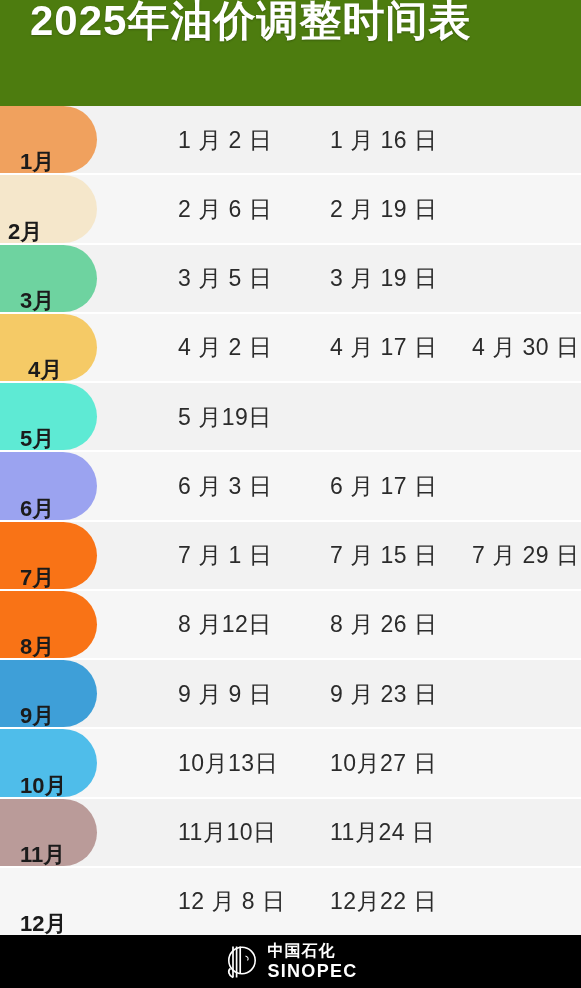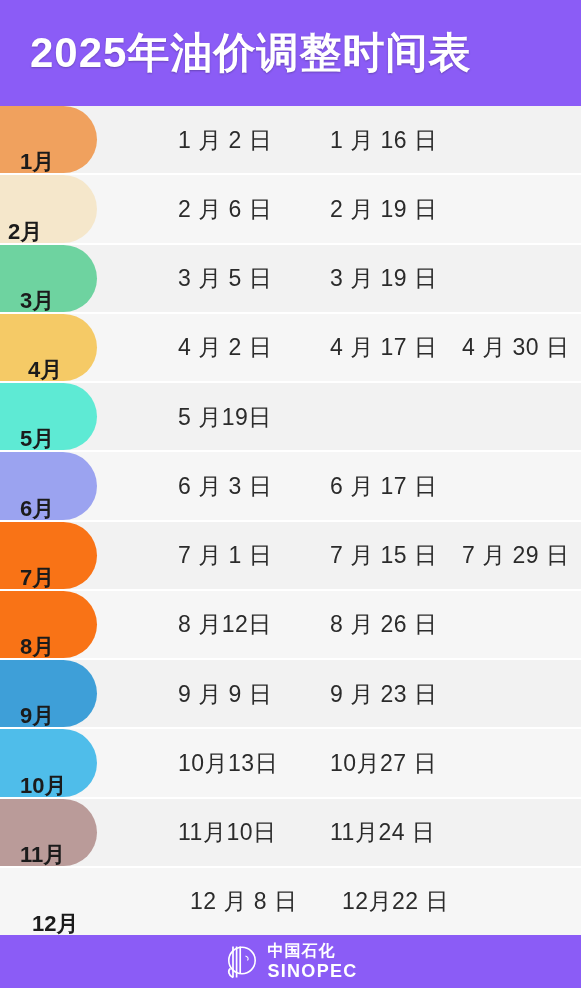--- a/index.html
+++ b/index.html
@@ -20,23 +20,23 @@
     height: 988px;
     background: #f2f2f2;
     display: flex;
     flex-direction: column;
   }
 
   
   .header {
     flex: 0 0 106px;
     height: 106px;
-    background: #8b5cf6;
-    display: flex;
-    align-items: center;
+    background: #4d7c0f;
+    display: flex;
+    align-items: flex-start;
     padding: 0 0 0 30px;
     box-sizing: border-box;
   }
   .header-title {
     color: #ffffff;
     font-size: 42px;
     font-weight: 700;
     letter-spacing: 1px;
     line-height: 1;
     white-space: nowrap;
@@ -58,21 +58,20 @@
     background: #f2f2f2;
     border-bottom: 2px solid #ffffff;
     box-sizing: border-box;
     min-height: 0;
   }
   .row:nth-child(even) {
     background: #f6f6f6;
   }
   .row:last-child {
     border-bottom: none;
-    padding-left: 12px;
   }
 
   
   .month-pill {
     position: relative;
     width: 97px;
     height: 100%;
     border-top-right-radius: 46px;
     border-bottom-right-radius: 46px;
     display: flex;
@@ -100,27 +99,27 @@
     top: 50%;
     transform: translateY(-50%);
     font-size: 23px;
     color: #2b2b2b;
     letter-spacing: 0.5px;
     white-space: nowrap;
     line-height: 1;
   }
   .date-cell.c0 { left: 81px; }
   .date-cell.c1 { left: 233px; }
-  .date-cell.c2 { left: 365px; }
+  .date-cell.c2 { left: 375px; }
 
   
   .footer {
     flex: 0 0 53px;
     height: 53px;
-    background: #8b5cf6;
+    background: #000000;
     display: flex;
     align-items: center;
     justify-content: center;
     gap: 10px;
   }
   .logo-mark {
     width: 34px;
     height: 38px;
     flex: 0 0 auto;
     display: block;

